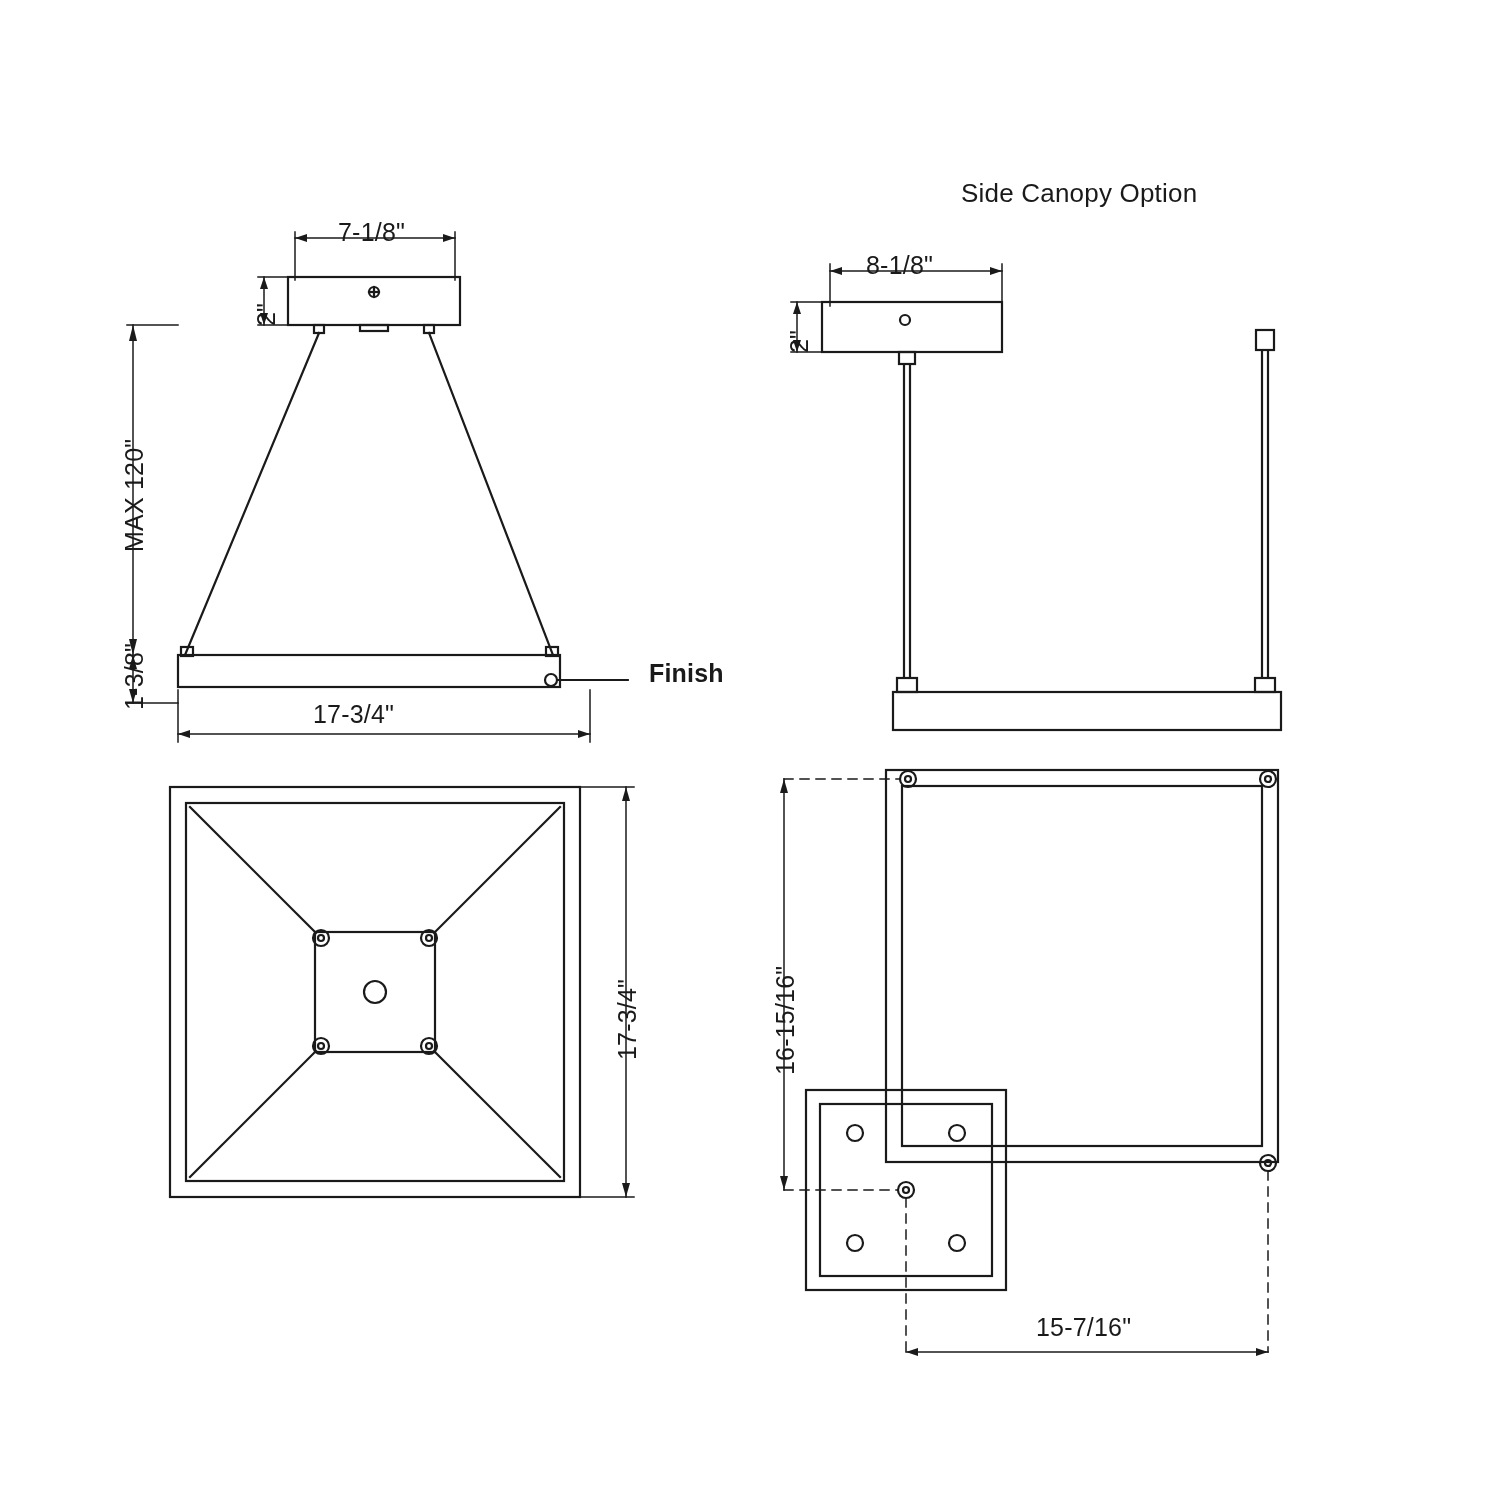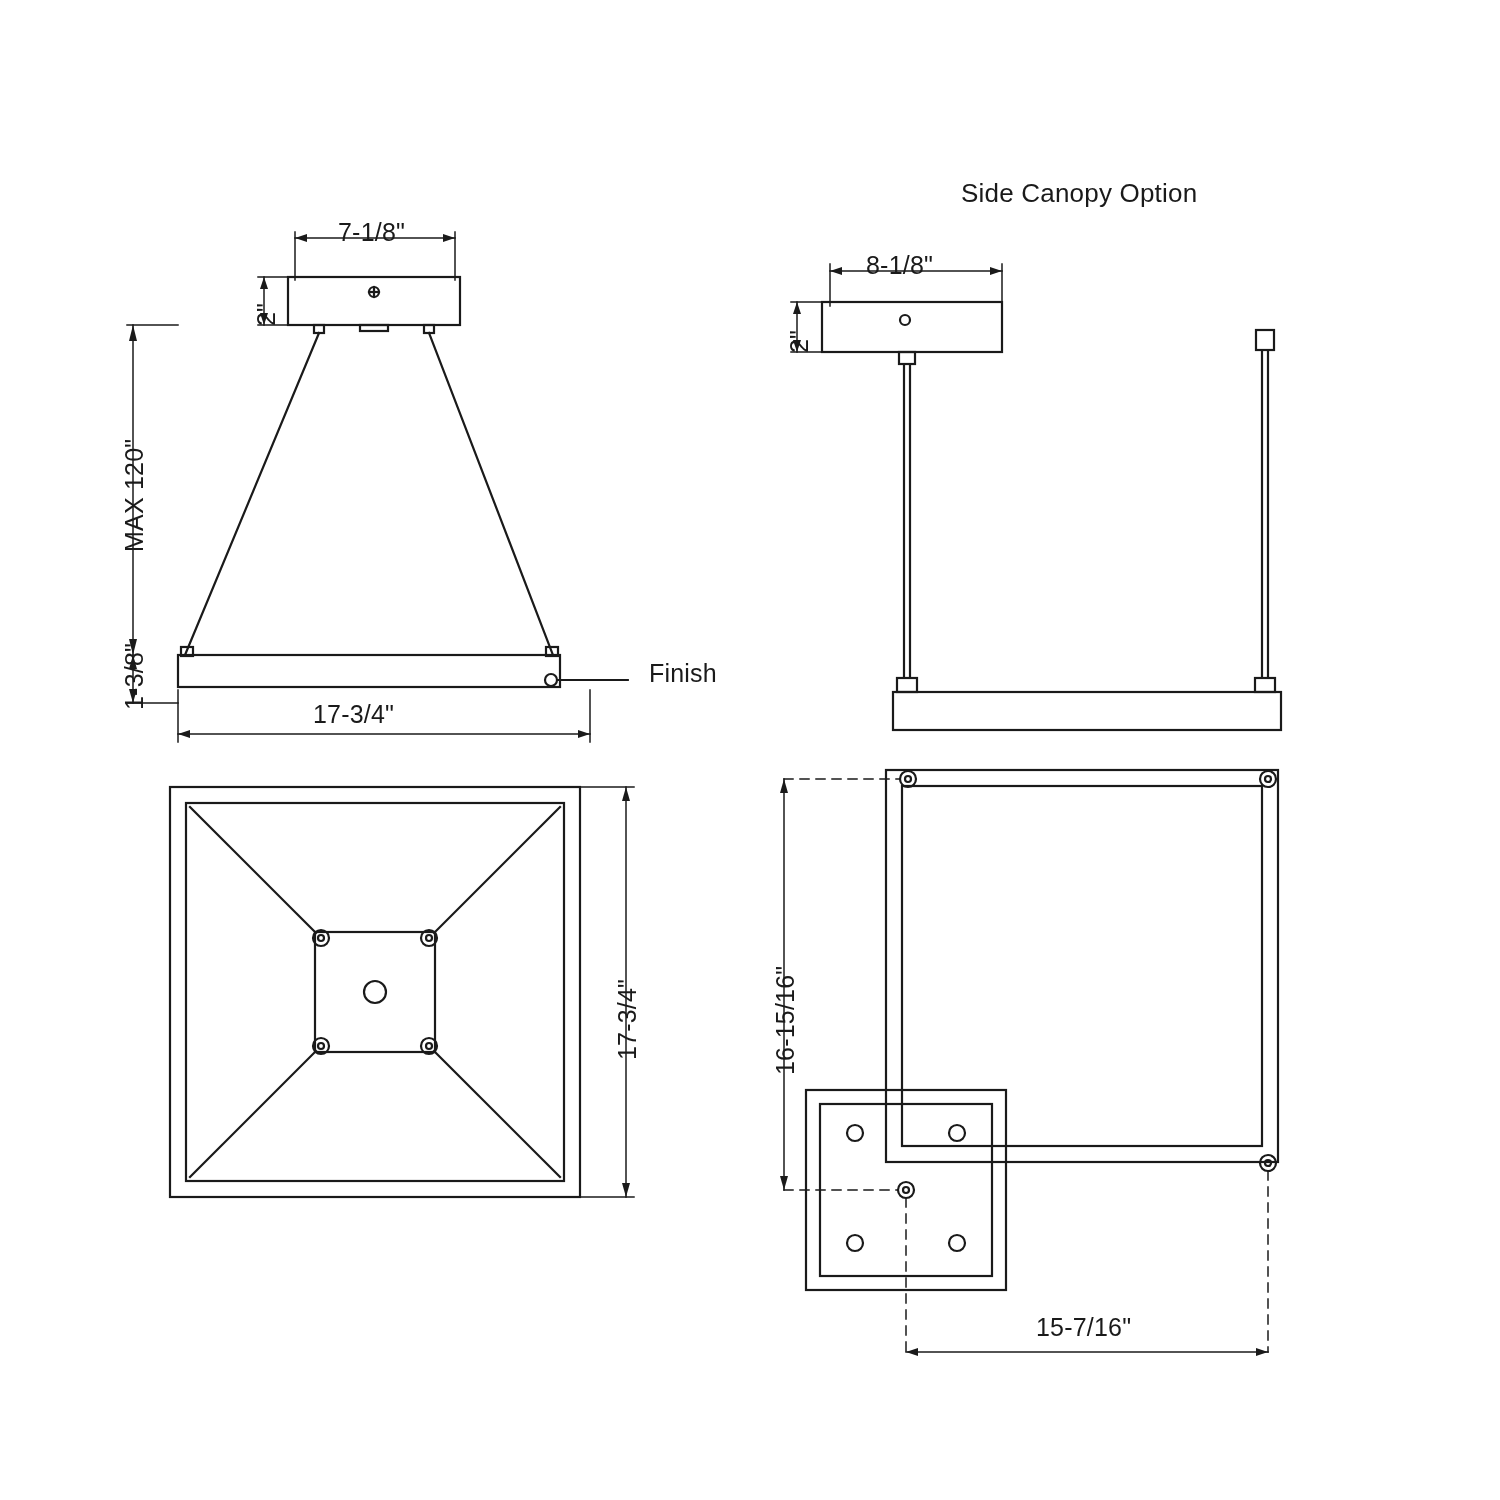--- a/index.html
+++ b/index.html
@@ -224,21 +224,21 @@
   <div class="lbl rot" style="left:252px; top:326px;">2"</div>
 
   <div class="lbl rot" style="left:120px; top:552px;">MAX 120"</div>
 
   <div class="lbl rot" style="left:120px; top:710px;">1-3/8"</div>
 
   <div class="lbl" style="left:313px; top:700px;">17-3/4"</div>
 
   <div class="lbl rot" style="left:613px; top:1060px;">17-3/4"</div>
 
-  <div class="lbl" style="left:649px; top:659px;">Finish</div>
+  <div class="lbl" style="left:649px; top:659px;font-weight:bold;">Finish</div>
 
   <div class="lbl" style="left:866px; top:251px;">8-1/8"</div>
 
   <div class="lbl rot" style="left:785px; top:353px;">2"</div>
 
   <div class="lbl rot" style="left:771px; top:1075px;">16-15/16"</div>
 
   <div class="lbl" style="left:1036px; top:1313px;">15-7/16"</div>
 
 </div>

